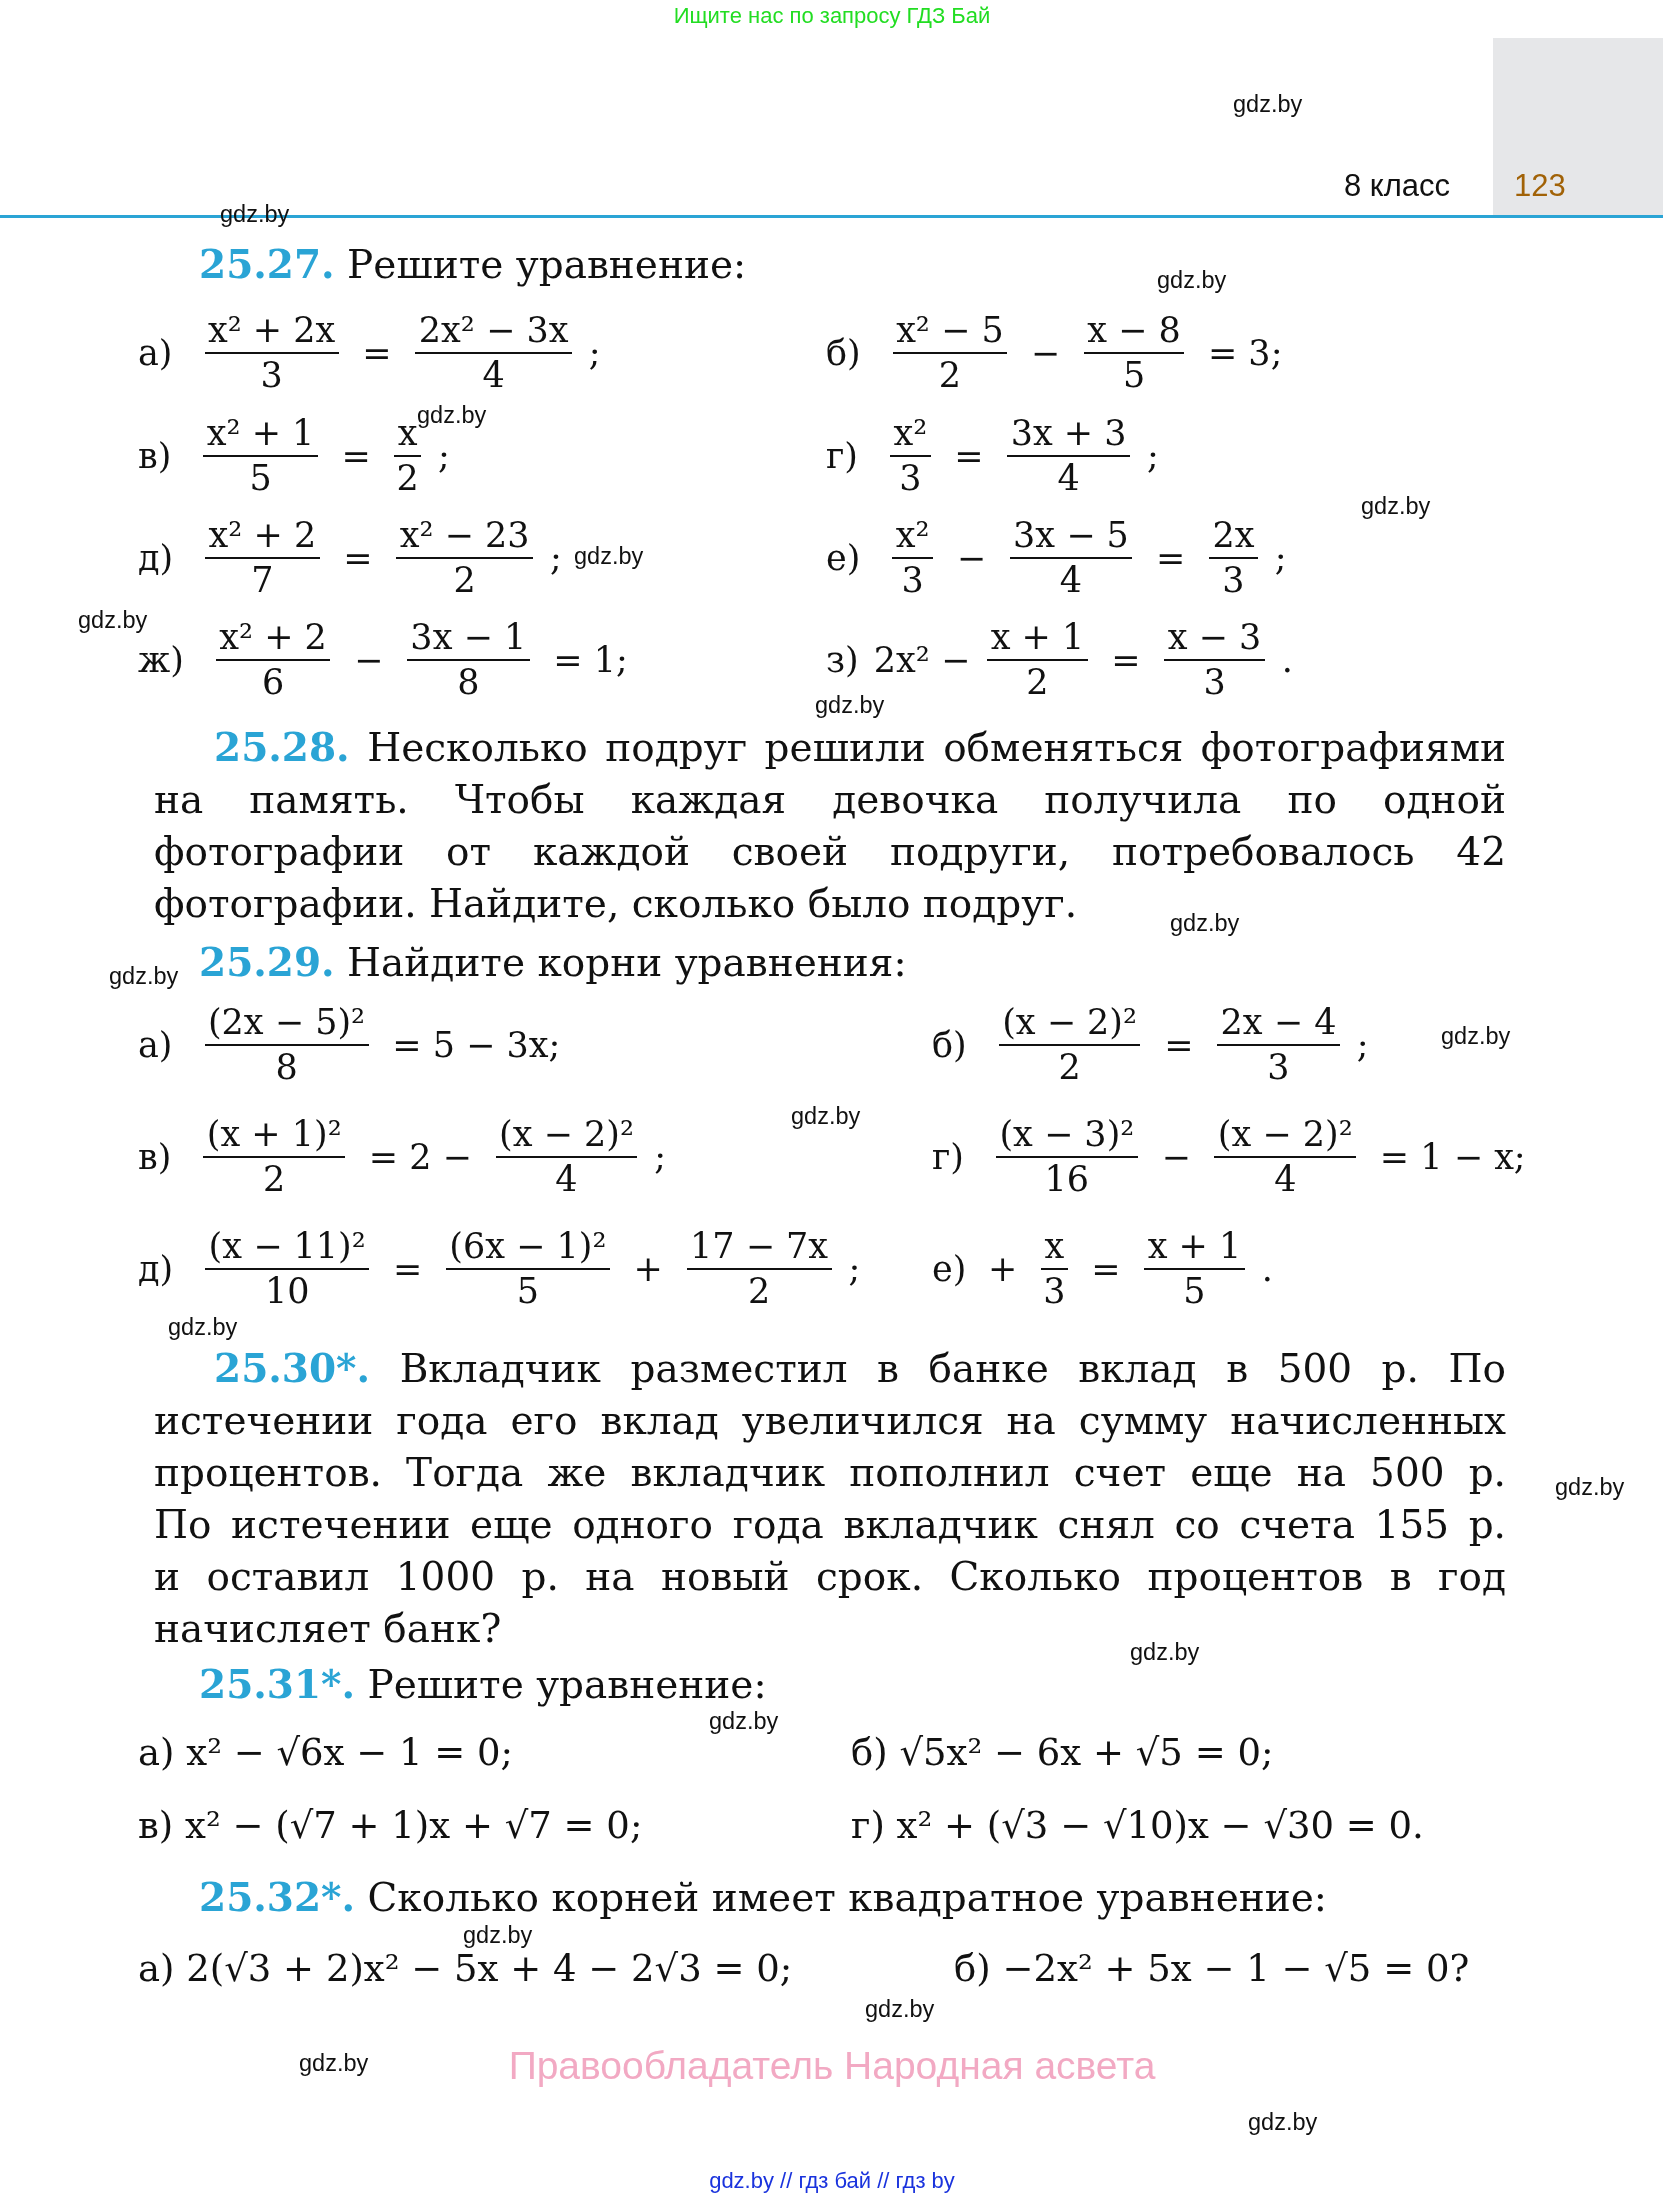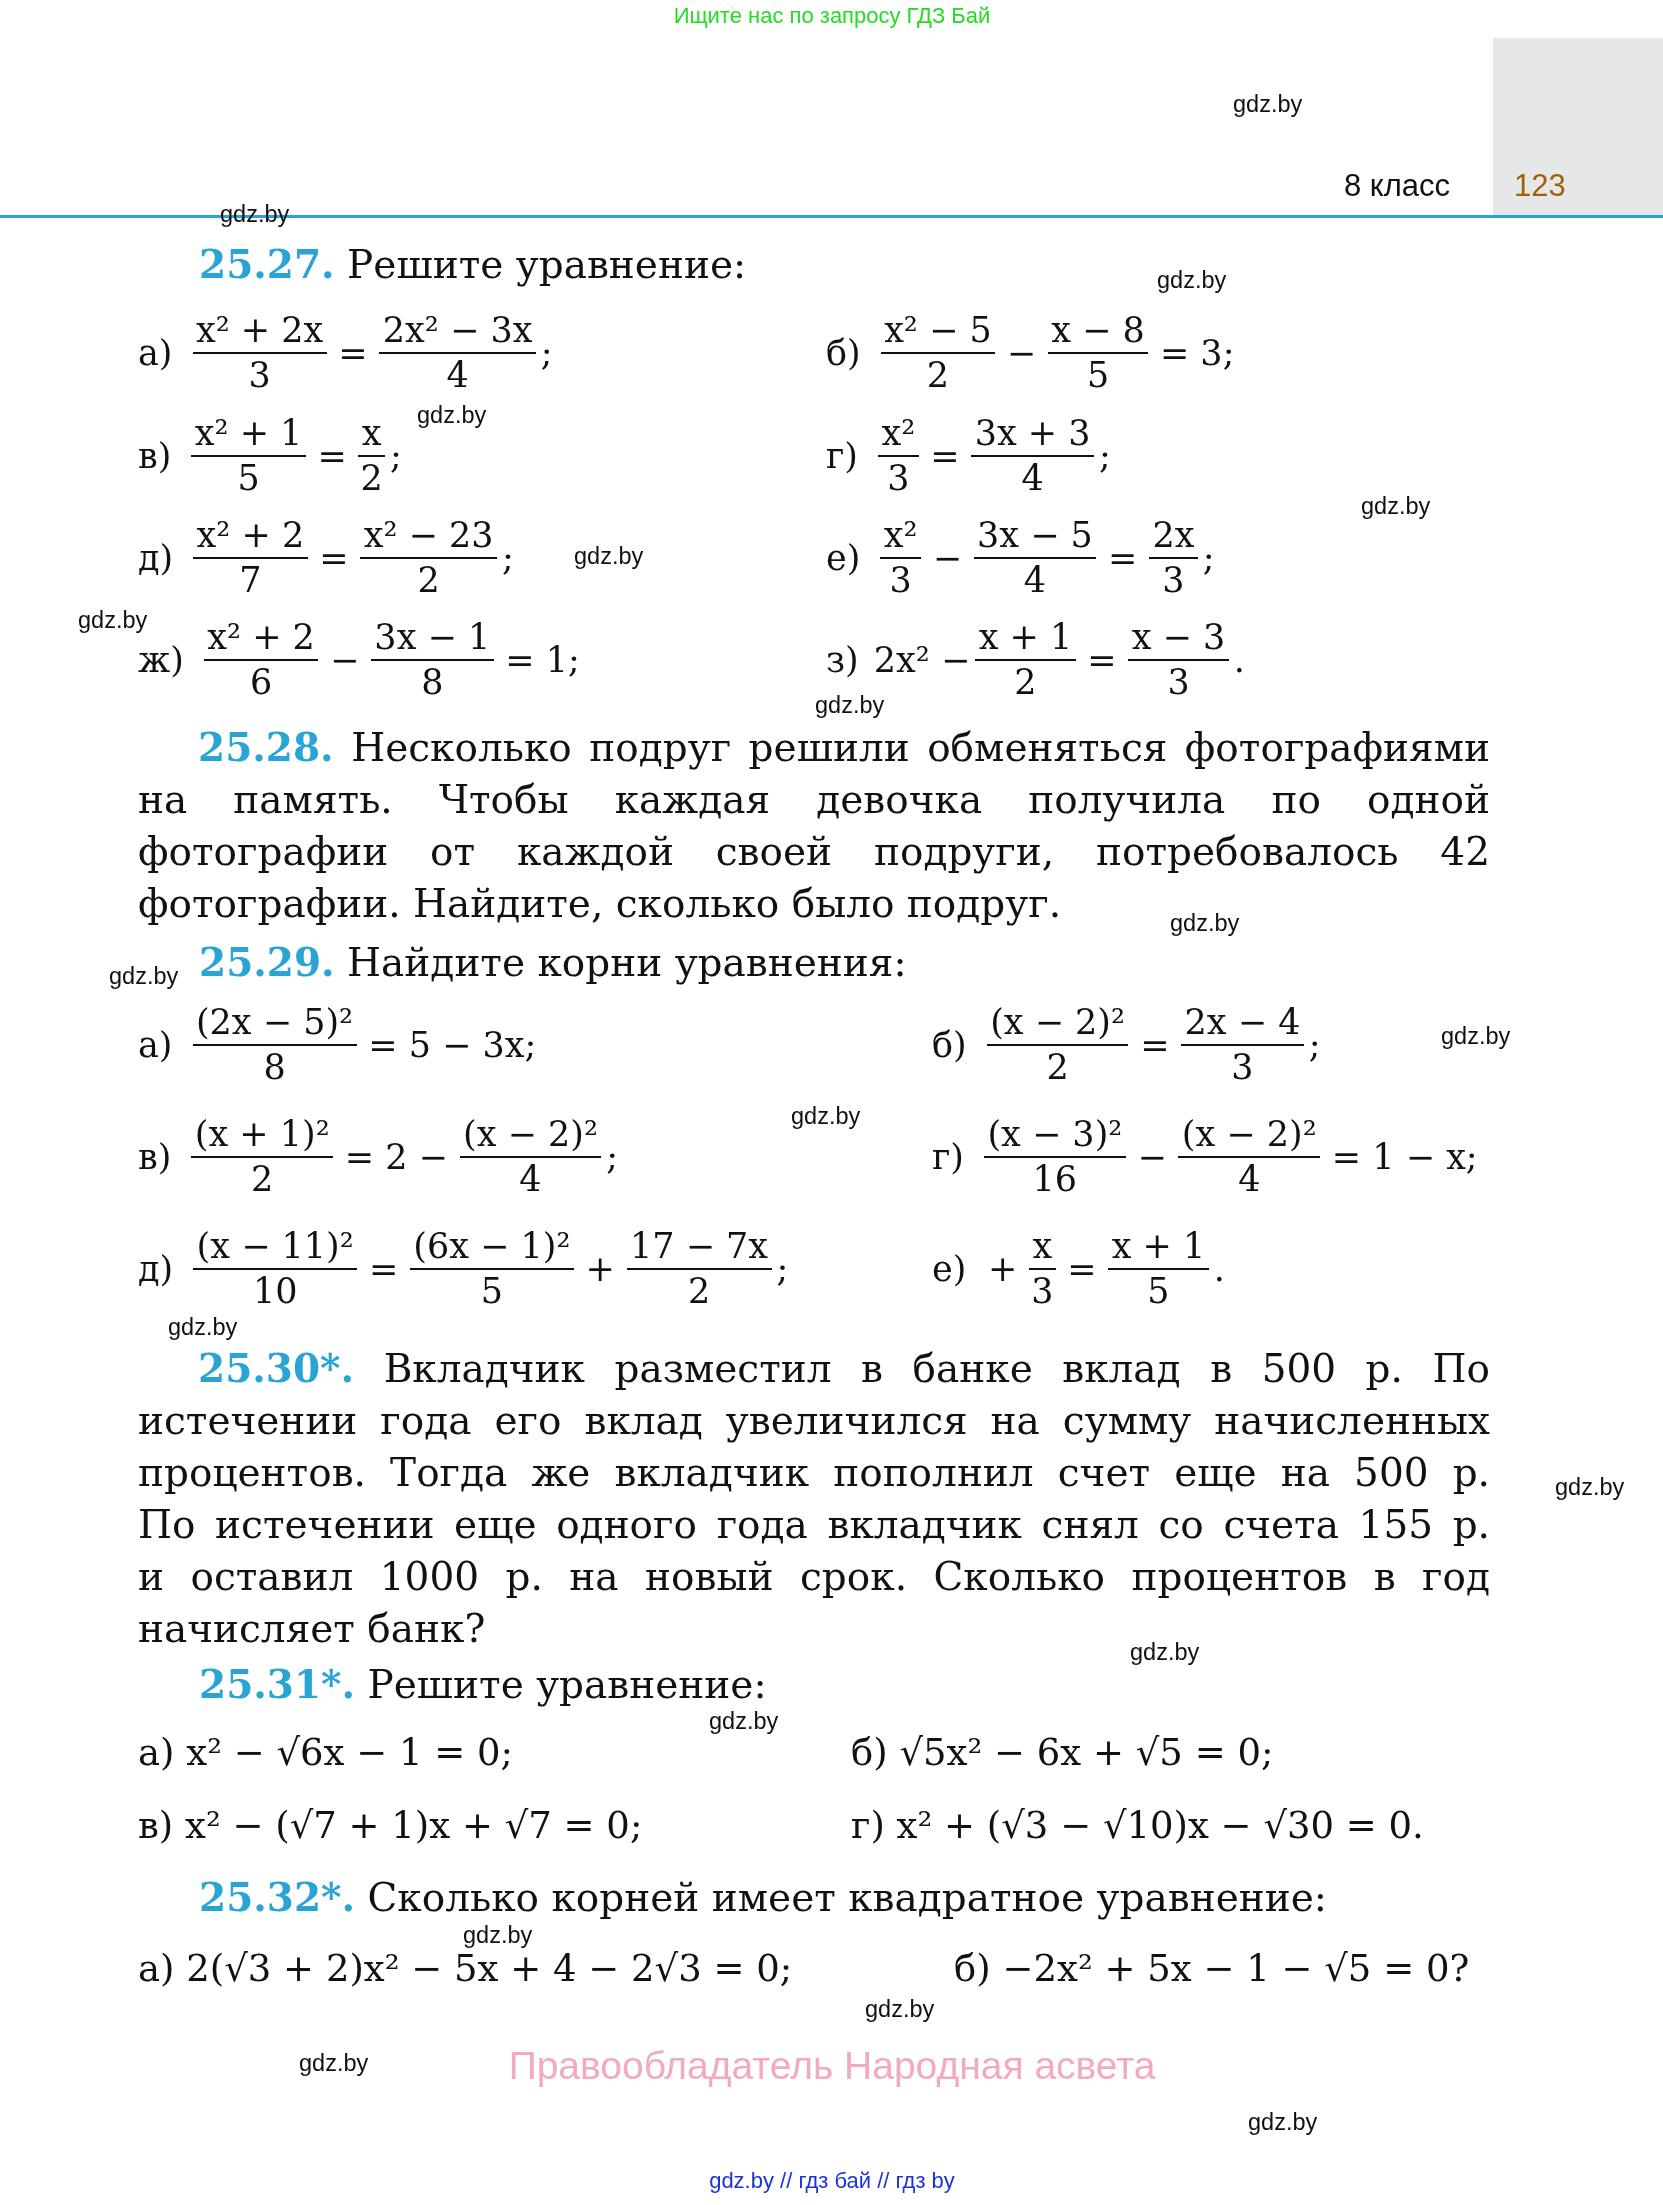--- a/index.html
+++ b/index.html
@@ -8,24 +8,24 @@
   .abs { position:absolute; }
   .top-banner { top:3.4px; left:0; width:1664px; text-align:center;
     font-family:"Liberation Sans", sans-serif; font-size:22px; color:#22dd22; }
   .page-tab { left:1493px; top:38px; width:171px; height:179px; background:#e6e7e9; }
   .header-rule { left:0; top:215px; width:1664px; height:3.4px; background:#2aa4d5; }
   .class-label { left:1344px; top:168px; font-family:"Liberation Sans", sans-serif; font-size:31px; color:#111; }
   .page-num { left:1514px; top:168px; font-family:"Liberation Sans", sans-serif; font-size:31px; color:#a16207; }
   .wm { font-family:"Liberation Sans", sans-serif; font-size:23.5px; color:#111; }
   .num { color:#2aa4d5; font-weight:bold; }
   .heading { font-size:39px; line-height:50px; }
-  .para { font-size:39px; line-height:52px; text-align:justify; width:1352px; }
+  .para { font-size:39px; line-height:52px; text-align:justify; width:1352px;margin-left:16px; }
   .eq { display:flex; align-items:center; font-size:35px; font-style:normal; }
   .eq .lbl { margin-right:15px; }
-  .frac { display:inline-flex; flex-direction:column; align-items:center; margin:0 5px; }
+  .frac { display:inline-flex; flex-direction:column; align-items:center; margin:0 17px; }
   .frac .n { padding:0 3.4px 1.7px; border-bottom:2.5px solid #111; line-height:40px; white-space:nowrap; }
   .frac .d { line-height:40px; padding-top:1.7px; }
   .op { margin:0 6.7px; }
   .inline-eq { font-size:37px; white-space:nowrap; }
   .copyright { left:0; width:1664px; top:2044px; text-align:center;
     font-family:"Liberation Sans", sans-serif; font-size:39px; color:#f2a9c3; }
   .footer-links { left:0; width:1664px; top:2168px; text-align:center;
     font-family:"Liberation Sans", sans-serif; font-size:22px; color:#1a33dd; }
 </style>
 </head>

